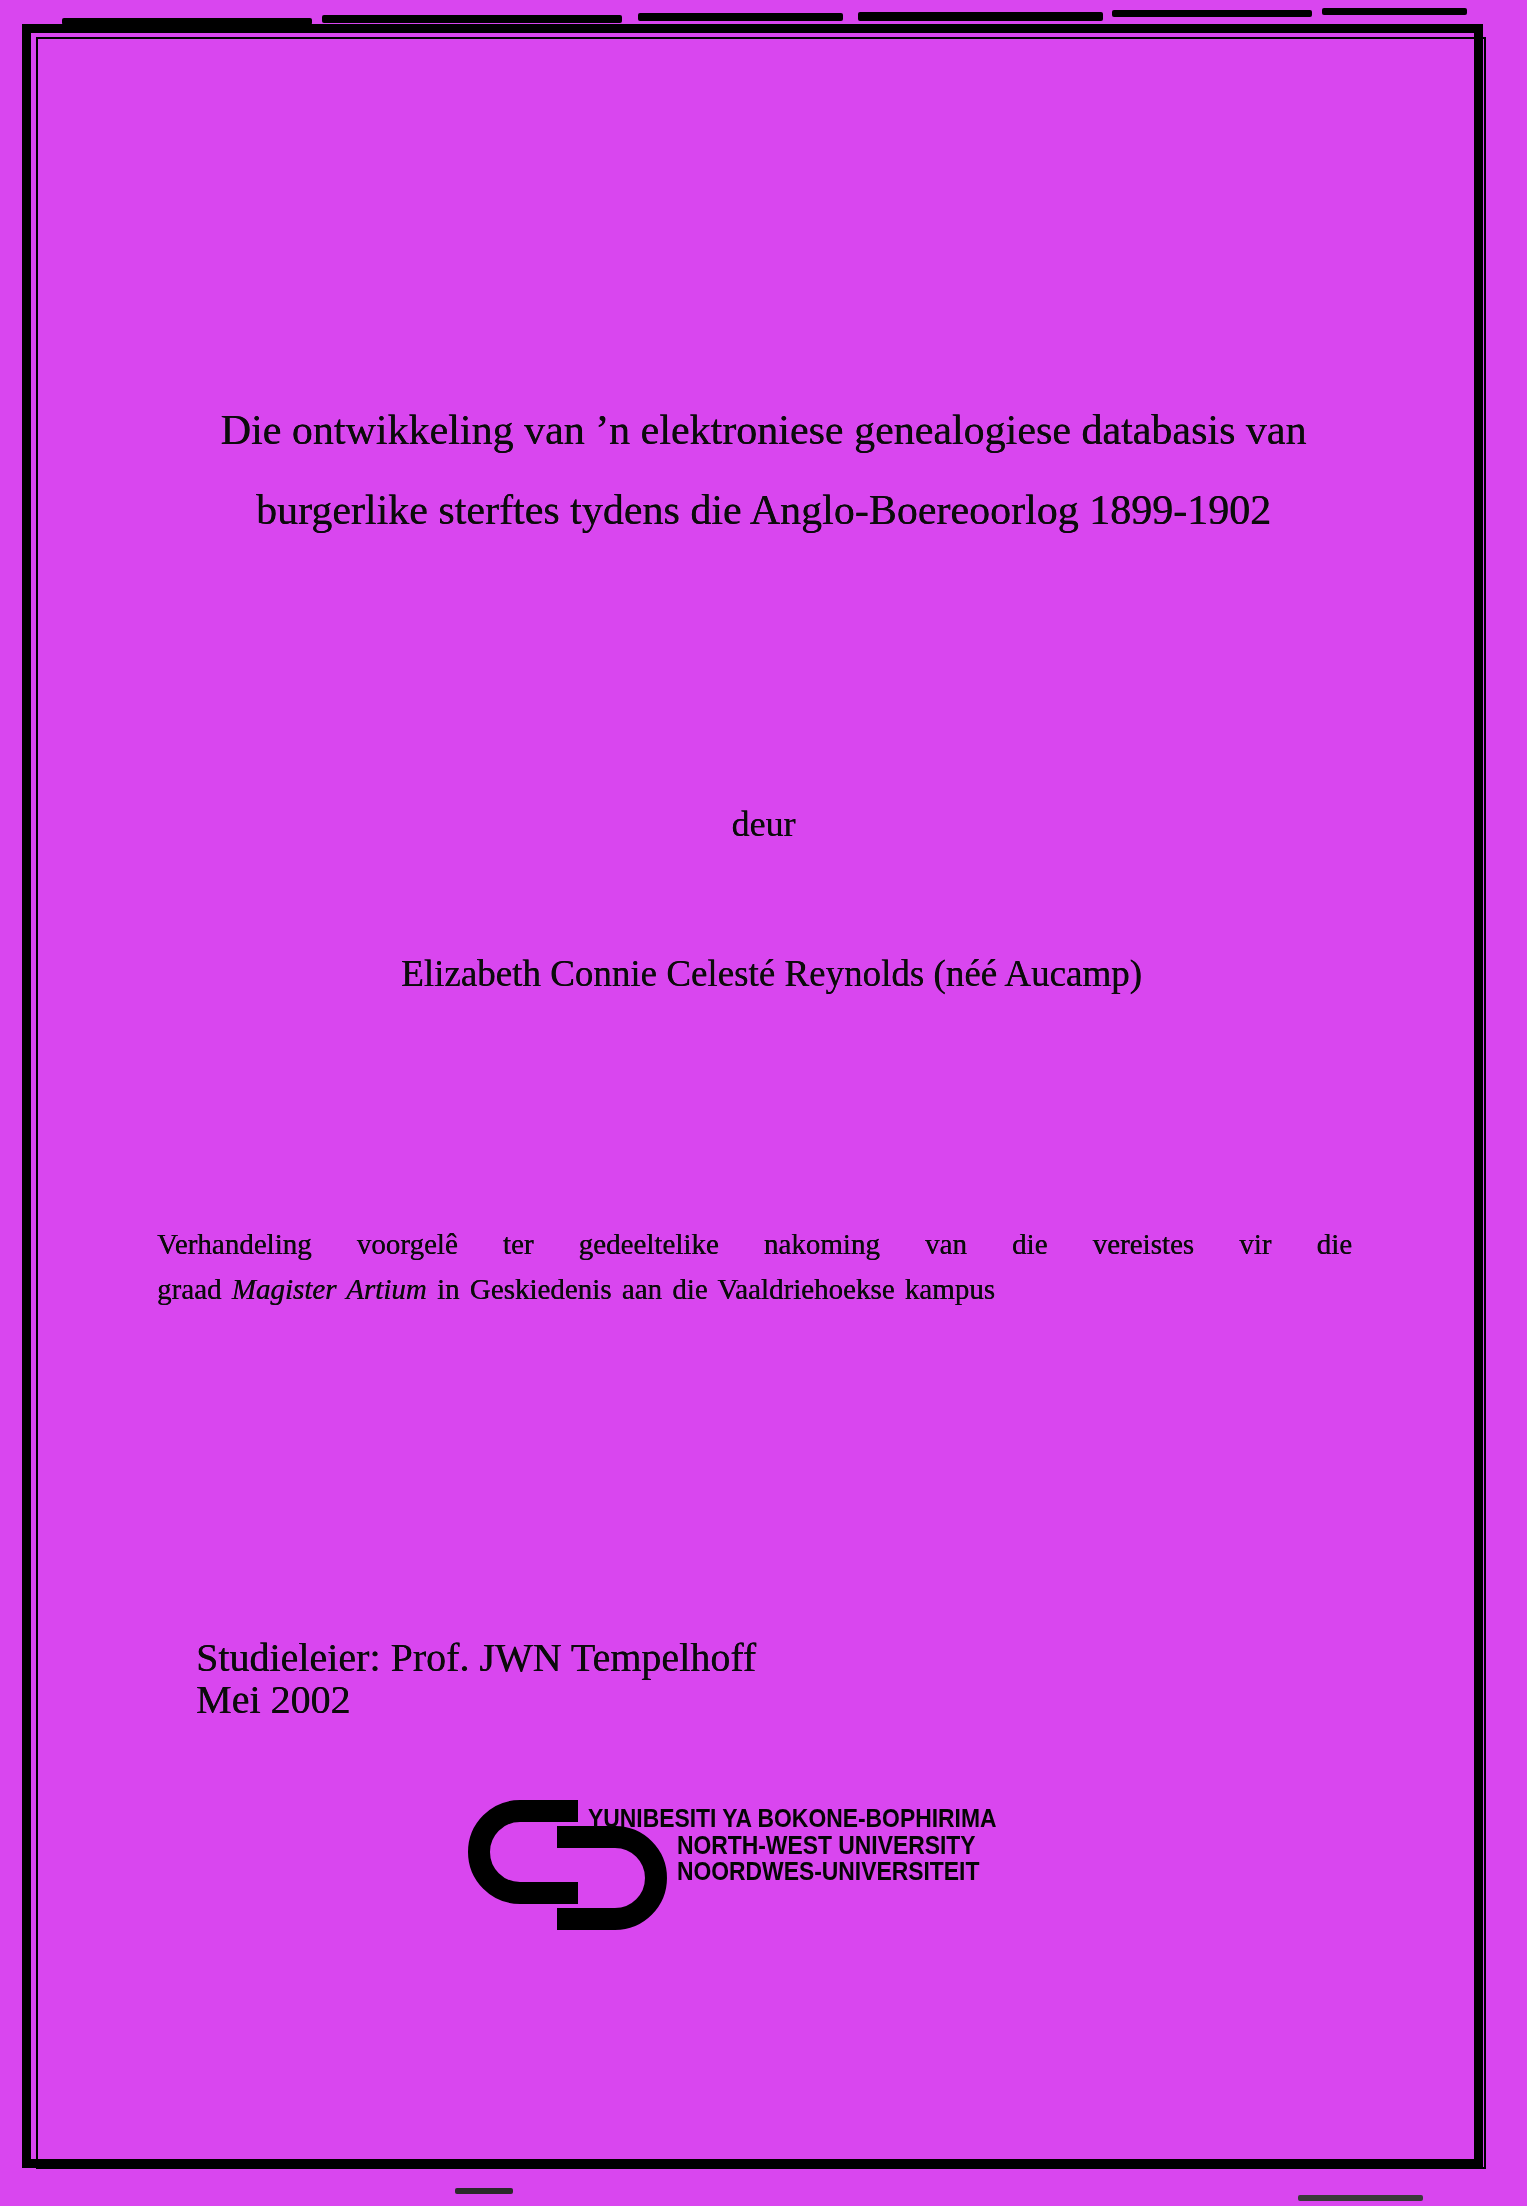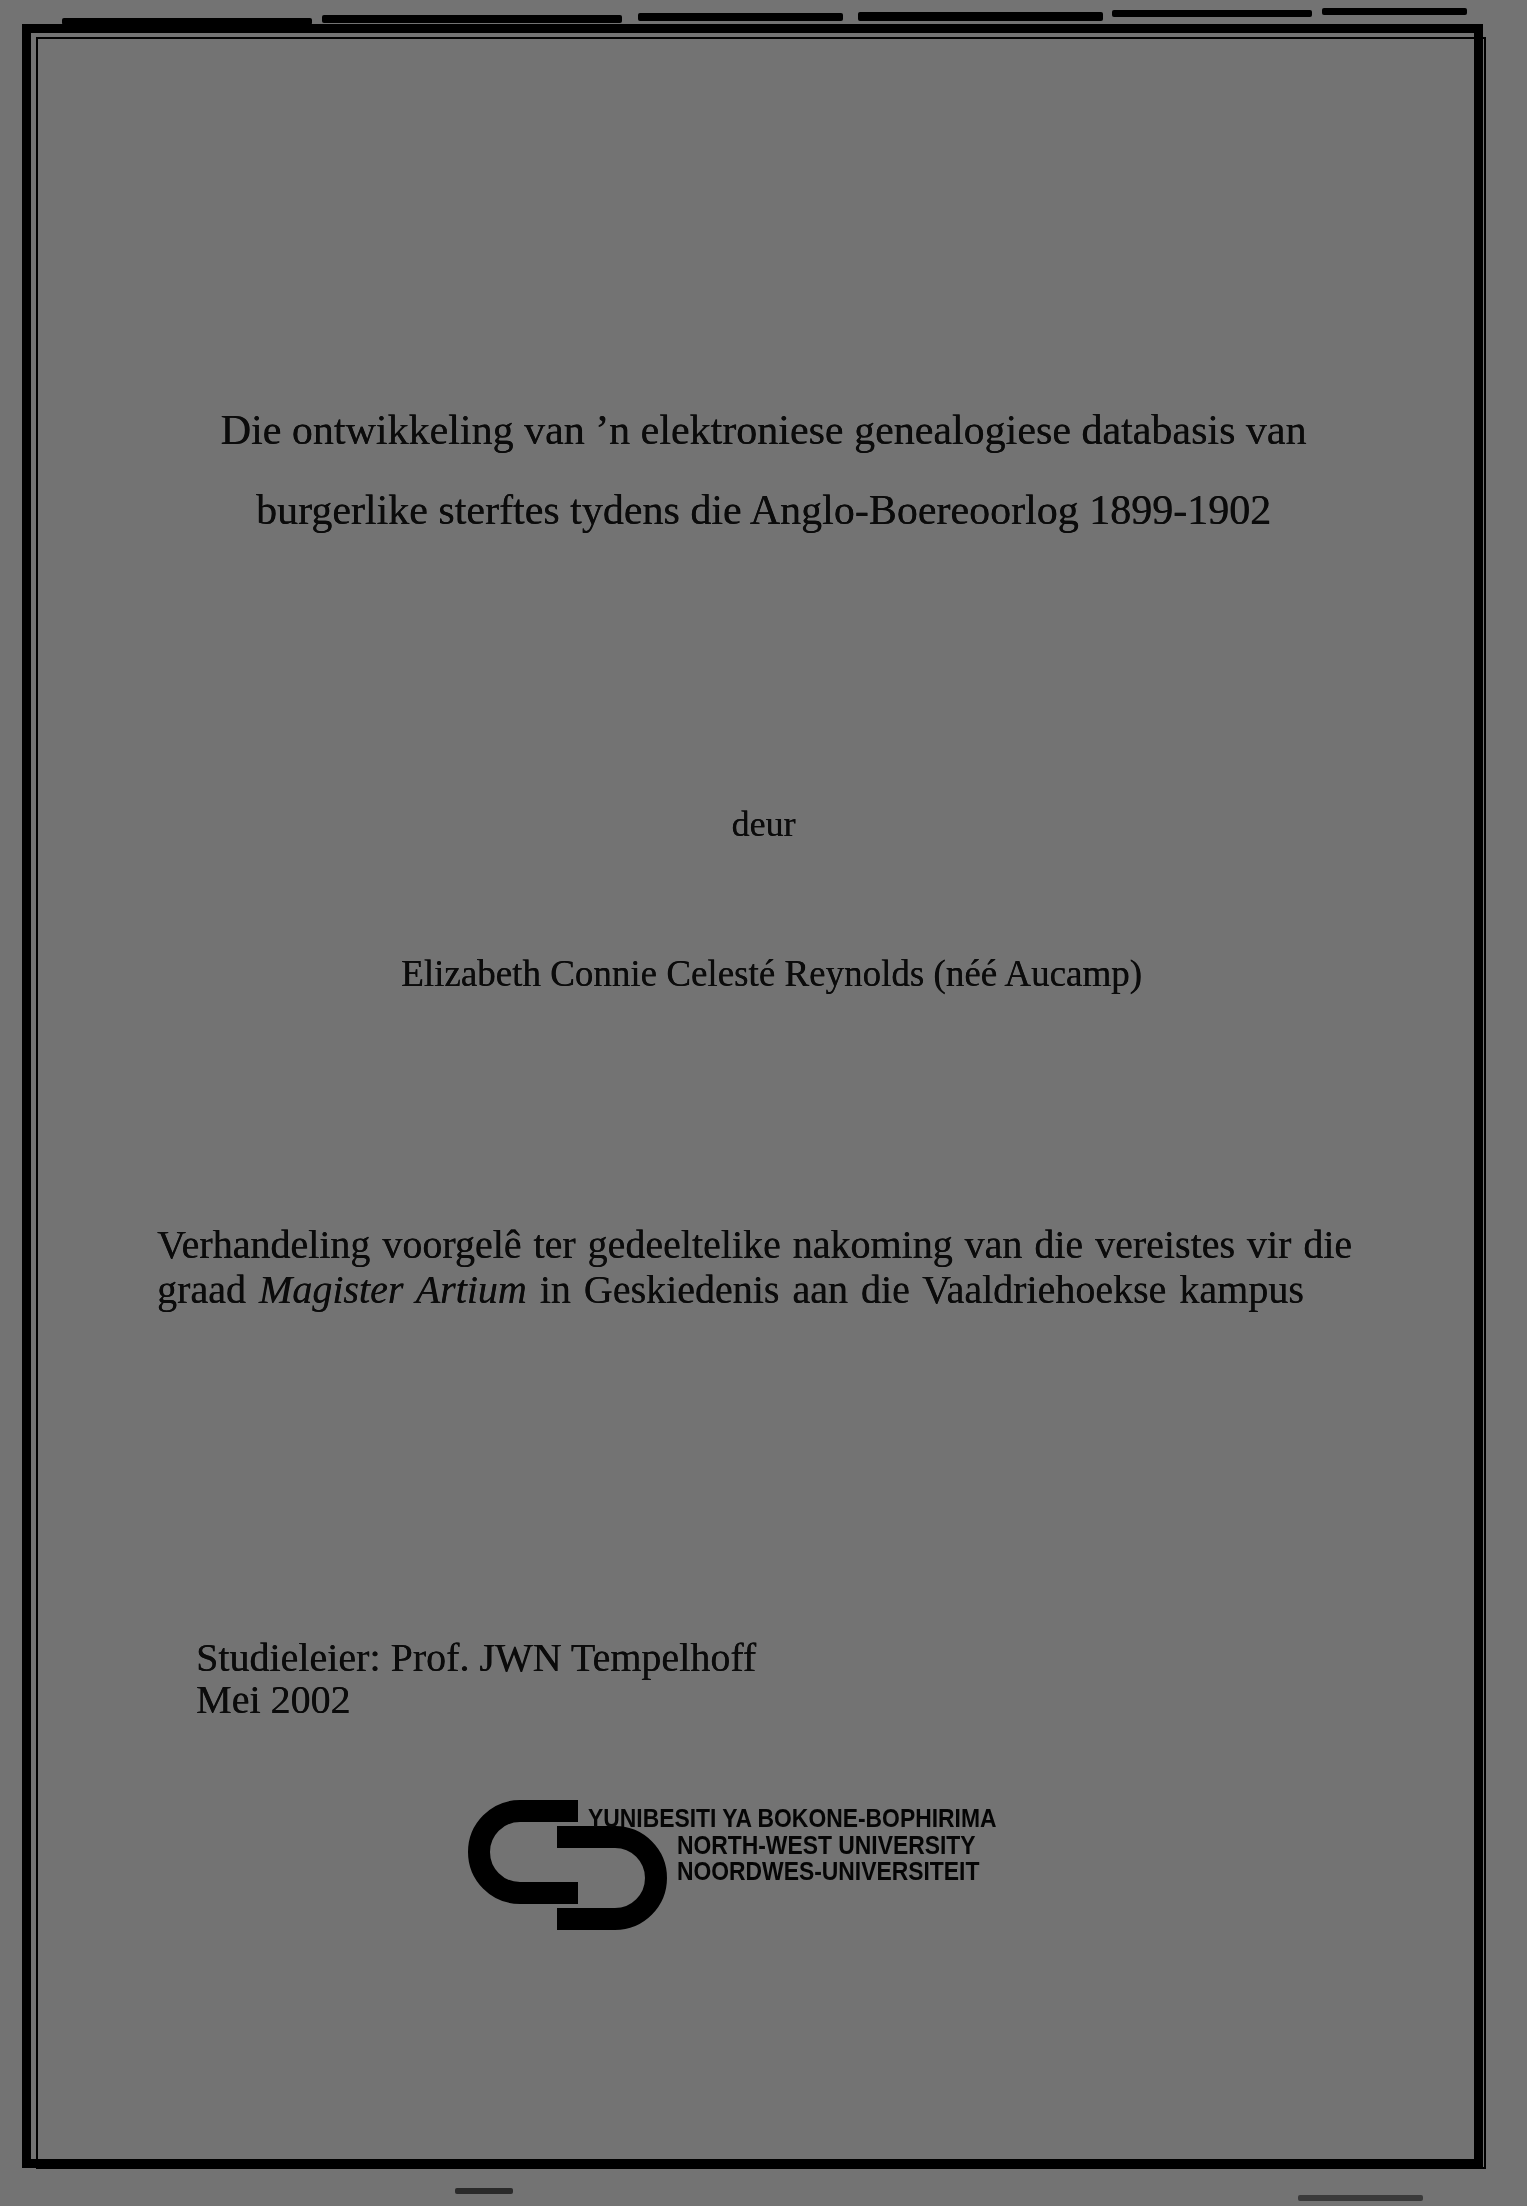--- a/index.html
+++ b/index.html
@@ -1,20 +1,20 @@
 <!DOCTYPE html>
 <html><head>
 <meta charset="utf-8">
 <style>
   html,body { margin:0; padding:0; background:#e8e8e8; }
   .page {
     position:relative;
     width:1527px; height:2206px;
     margin:0 auto;
-    background:#737373;
+    background:#d946ef;
     overflow:hidden;
     font-family:"Liberation Serif","DejaVu Serif",serif;
     color:#0b0b0b;
   }
   
   .frame-outer {
     position:absolute; left:22px; top:24px;
     width:1461px; height:2144px;
     border:9px solid #000;
     box-sizing:border-box;
@@ -47,21 +47,21 @@
     position:absolute; left:0; right:0; top:806px;
     text-align:center; font-size:36px; line-height:36px;
   }
   .author {
     position:absolute; left:16px; right:0; top:952px;
     text-align:center; font-size:37px; line-height:44px;
     white-space:nowrap;
   }
   .para {
     position:absolute; left:157px; top:1222px; width:1195px;
-    font-size:40px; line-height:45px;
+    font-size:29px; line-height:45px;
   }
   .para .jline { text-align:justify; text-align-last:justify; }
   .para .l2 { word-spacing:3px; }
   .it { font-style:italic; }
   .super {
     position:absolute; left:196px; top:1637px;
     font-size:40px; line-height:42px;
   }
   .logo-mark { position:absolute; left:467px; top:1800px; width:201px; height:130px; }
   .logo-text {

